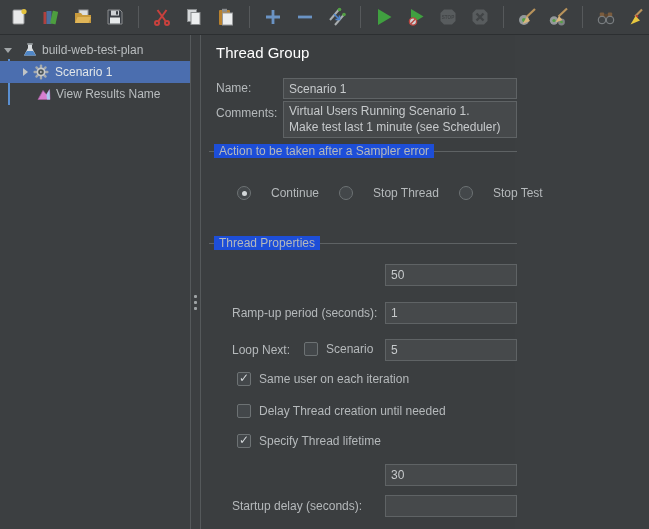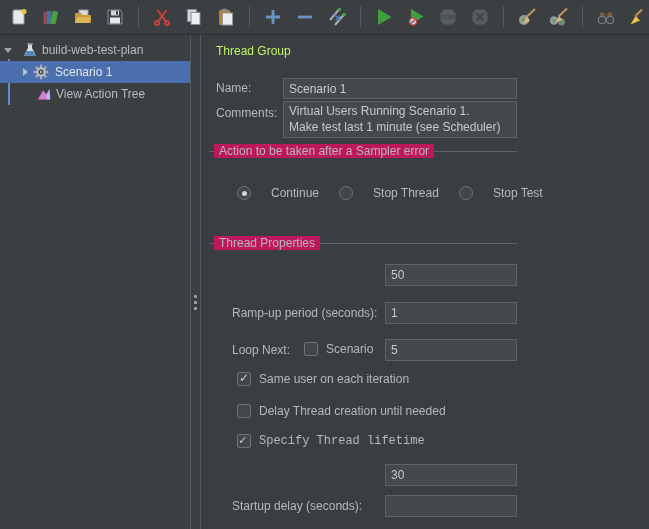--- a/index.html
+++ b/index.html
@@ -27,37 +27,37 @@
   .tree-label { position:absolute; white-space:nowrap; }
 
   
   .splitter { position:absolute; left:190px; top:35px; width:11px; bottom:0; background:#3c3f41;
               border-left:1px solid #55595b; border-right:1px solid #55595b; }
   .grip { position:absolute; left:3px; top:260px; display:flex; flex-direction:column; gap:3px; }
   .grip span { width:3px; height:3px; background:#9ea3a5; border-radius:1px; display:block; }
 
   
   .main { position:absolute; left:201px; top:35px; right:0; bottom:0; background:#3b3e40; }
-  .panel-title { position:absolute; left:15px; top:9px; font-size:12px; color:#bef264; }
+  .panel-title { position:absolute; left:15px; top:9px; font-size:15px; color:#ffffff; }
   .flabel { font-size:12px; color:#b5b9bb; }
   .field { background:#46494b; border:1px solid #5f6365; color:#c7cacc; font-size:12px;
            font-family:"Liberation Sans","DejaVu Sans",sans-serif; padding:2px 5px; outline:none; }
   textarea.field { resize:none; line-height:16px; padding:1px 5px; }
 
   .name-row { position:absolute; left:15px; right:-2px; top:43px; height:21px; }
   .name-row .flabel { position:absolute; left:0; line-height:21px; }
   .name-row .field { position:absolute; left:67px; right:0; top:0; height:21px; }
 
   .comments-row { position:absolute; left:15px; right:-2px; top:66px; height:37px; }
   .comments-row .flabel { position:absolute; left:0; top:5px; }
   .comments-row .field { position:absolute; left:67px; right:0; top:0; height:37px; }
 
   .group { position:absolute; left:8px; right:-2px; height:14px; }
   .group-line { position:absolute; left:0; right:0; top:7px; border-top:1px solid #5e6264; }
-  .group-title { position:absolute; left:5px; top:0; background:#be185d; padding:0 5px; font-size:12px; color:#b5b9bb; white-space:nowrap; }
+  .group-title { position:absolute; left:5px; top:0; background:#1d4ed8; padding:0 5px; font-size:12px; color:#b5b9bb; white-space:nowrap; }
 
   .radio-row { position:absolute; left:36px; top:150px; height:16px; display:flex; gap:20px; align-items:center; }
   .radio-item { display:flex; align-items:center; gap:20px; font-size:12px; color:#b5b9bb; white-space:nowrap; }
   .radio { width:14px; height:14px; border-radius:50%; border:1px solid #6d7274; background:#43474a; position:relative; flex:0 0 auto; }
   .radio.checked::after { content:""; position:absolute; left:3.5px; top:3.5px; width:5px; height:5px; border-radius:50%; background:#d3d7d9; }
 
   .prow { position:absolute; left:31px; right:-2px; height:22px; }
   .prow .flabel { position:absolute; left:0; line-height:22px; }
   .prow .field { position:absolute; left:153px; right:0; top:0; height:22px; }
 
@@ -240,21 +240,21 @@
       <span class="tree-label" style="left:55px;">Scenario 1</span>
     </div>
 
     <div class="tree-row" style="top:48px;">
       <span class="tree-icon" style="left:36px;">
         <svg width="16" height="16" viewBox="0 0 16 16">
             <polygon points="2,13.5 7,4.5 10.5,8.5 13.5,3.5 14,13.5" fill="#d77fd0" stroke="#a15e9c" stroke-width="0.8"></polygon>
             <polygon points="10.5,8.5 13.5,3.5 14,13.5 11,13.5" fill="#a8c8ee"></polygon>
           </svg>
       </span>
-      <span class="tree-label" style="left:56px;">View Action Tree</span>
+      <span class="tree-label" style="left:56px;">View Results Name</span>
     </div>
   </div>
 
   <div class="splitter">
     <div class="grip">
         <span></span>
         <span></span>
         <span></span>
       </div>
   </div>
@@ -319,21 +319,21 @@
     <div class="check-row" style="top:368px;">
       <span class="checkbox"></span>
       <span>Delay Thread creation until needed</span>
     </div>
 
     <div class="check-row" style="top:336px;">
       <span class="checkbox checked"></span>
       <span>Same user on each iteration</span>
     </div>
 
-    <div class="check-row" style="top:398px;font-family:Liberation Mono, monospace;">
+    <div class="check-row" style="top:398px;">
       <span class="checkbox checked"></span>
       <span>Specify Thread lifetime</span>
     </div>
 
     <div class="prow" style="top:429px;">
       <input class="field" type="text" value="30" style="">
     </div>
 
     <div class="prow" style="top:460px;">
       <span class="flabel">Startup delay (seconds):</span>

